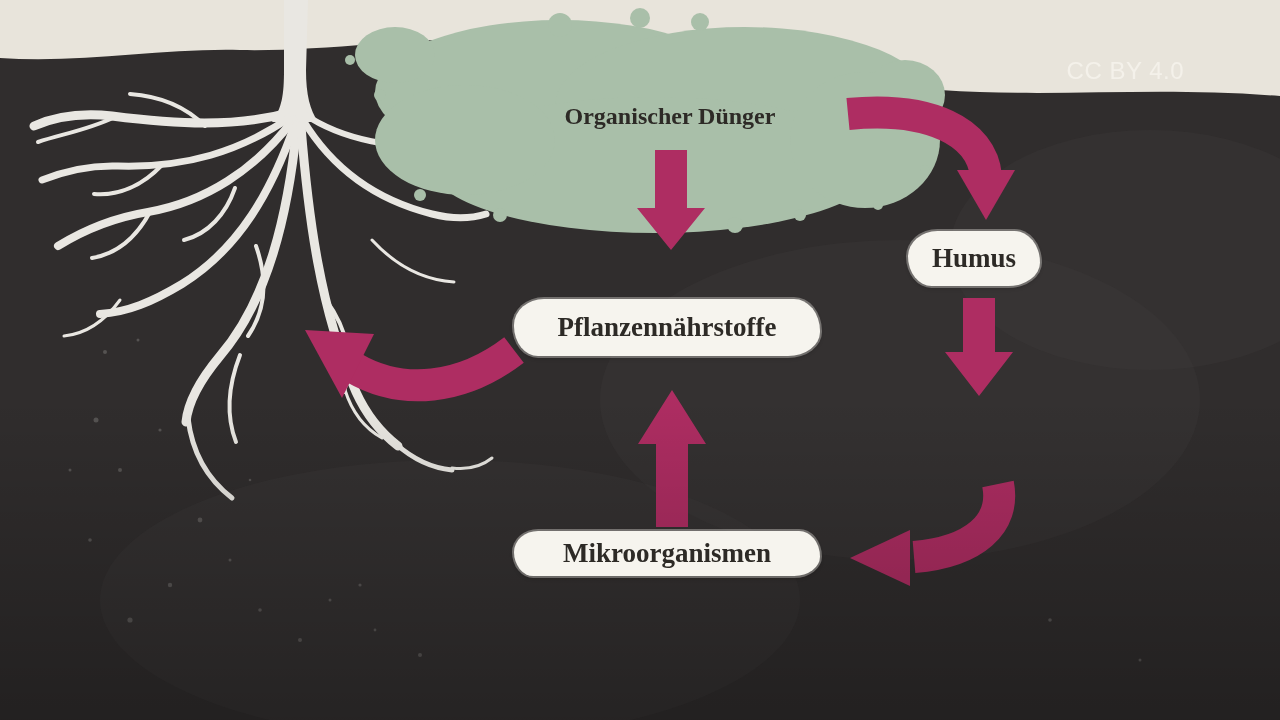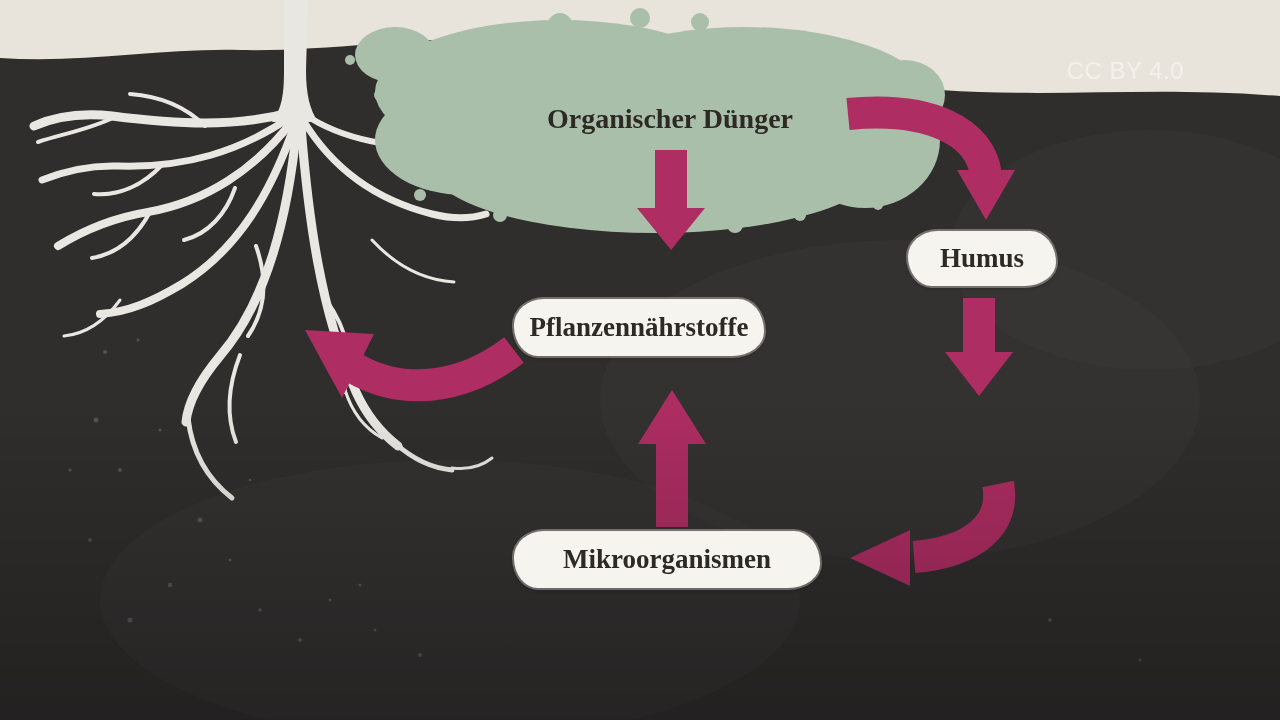--- a/index.html
+++ b/index.html
@@ -28,27 +28,27 @@
     font-weight:bold;
     font-size:27px;
     border-radius:30px 26px 32px 24px / 26px 32px 24px 30px;
     box-shadow:0 0 0 2px rgba(246,244,238,.35), 0 2px 4px rgba(0,0,0,.25);
     white-space:nowrap;
   }
   .blob-title{
     position:absolute;
     left:470px;top:103px;width:400px;
     text-align:center;
-    font-size:28px;font-weight:bold;
+    font-size:24px;font-weight:bold;
     color:var(--label_text,#2d2a26);
   }
-  .pill-humus{left:908px;top:231px;width:148px;height:55px;}
-  .pill-pflanzen{left:514px;top:299px;width:250px;height:57px;}
+  .pill-humus{left:908px;top:231px;width:132px;height:55px;}
+  .pill-pflanzen{left:514px;top:299px;width:306px;height:57px;}
   .pill-boden{left:844px;top:427px;width:277px;height:57px;}
-  .pill-mikro{left:514px;top:531px;width:306px;height:57px;}
+  .pill-mikro{left:514px;top:531px;width:306px;height:45px;}
 
   .attribution{
     position:absolute;
     top:57px;right:96px;
     font-family:"Liberation Sans",sans-serif;
     font-size:24px;
     color:var(--attribution_text,#f4f1ea);
     letter-spacing:.5px;
   }
 </style>

